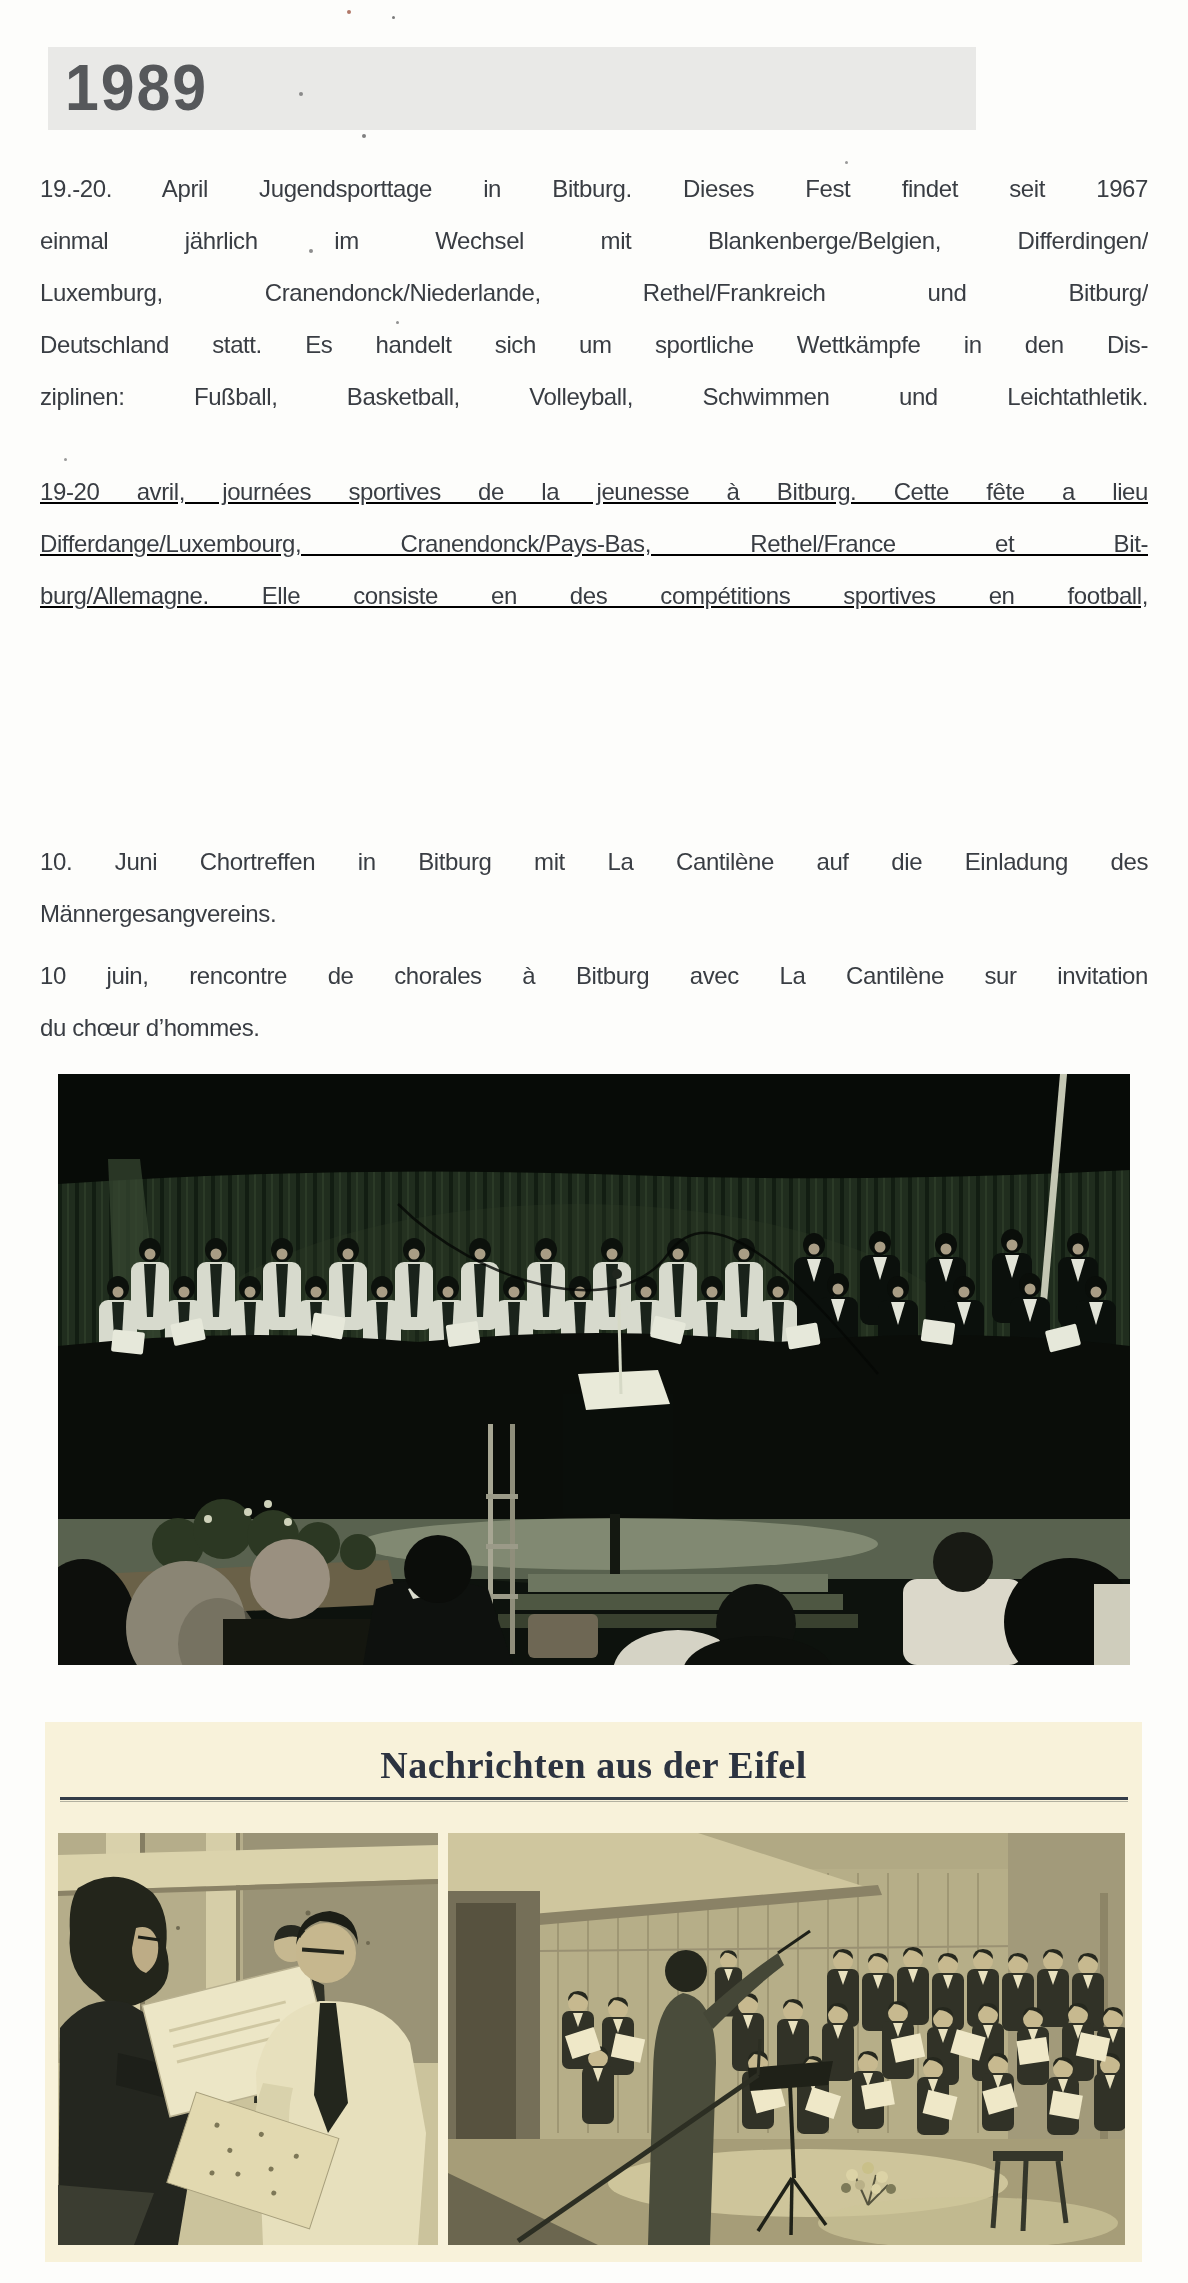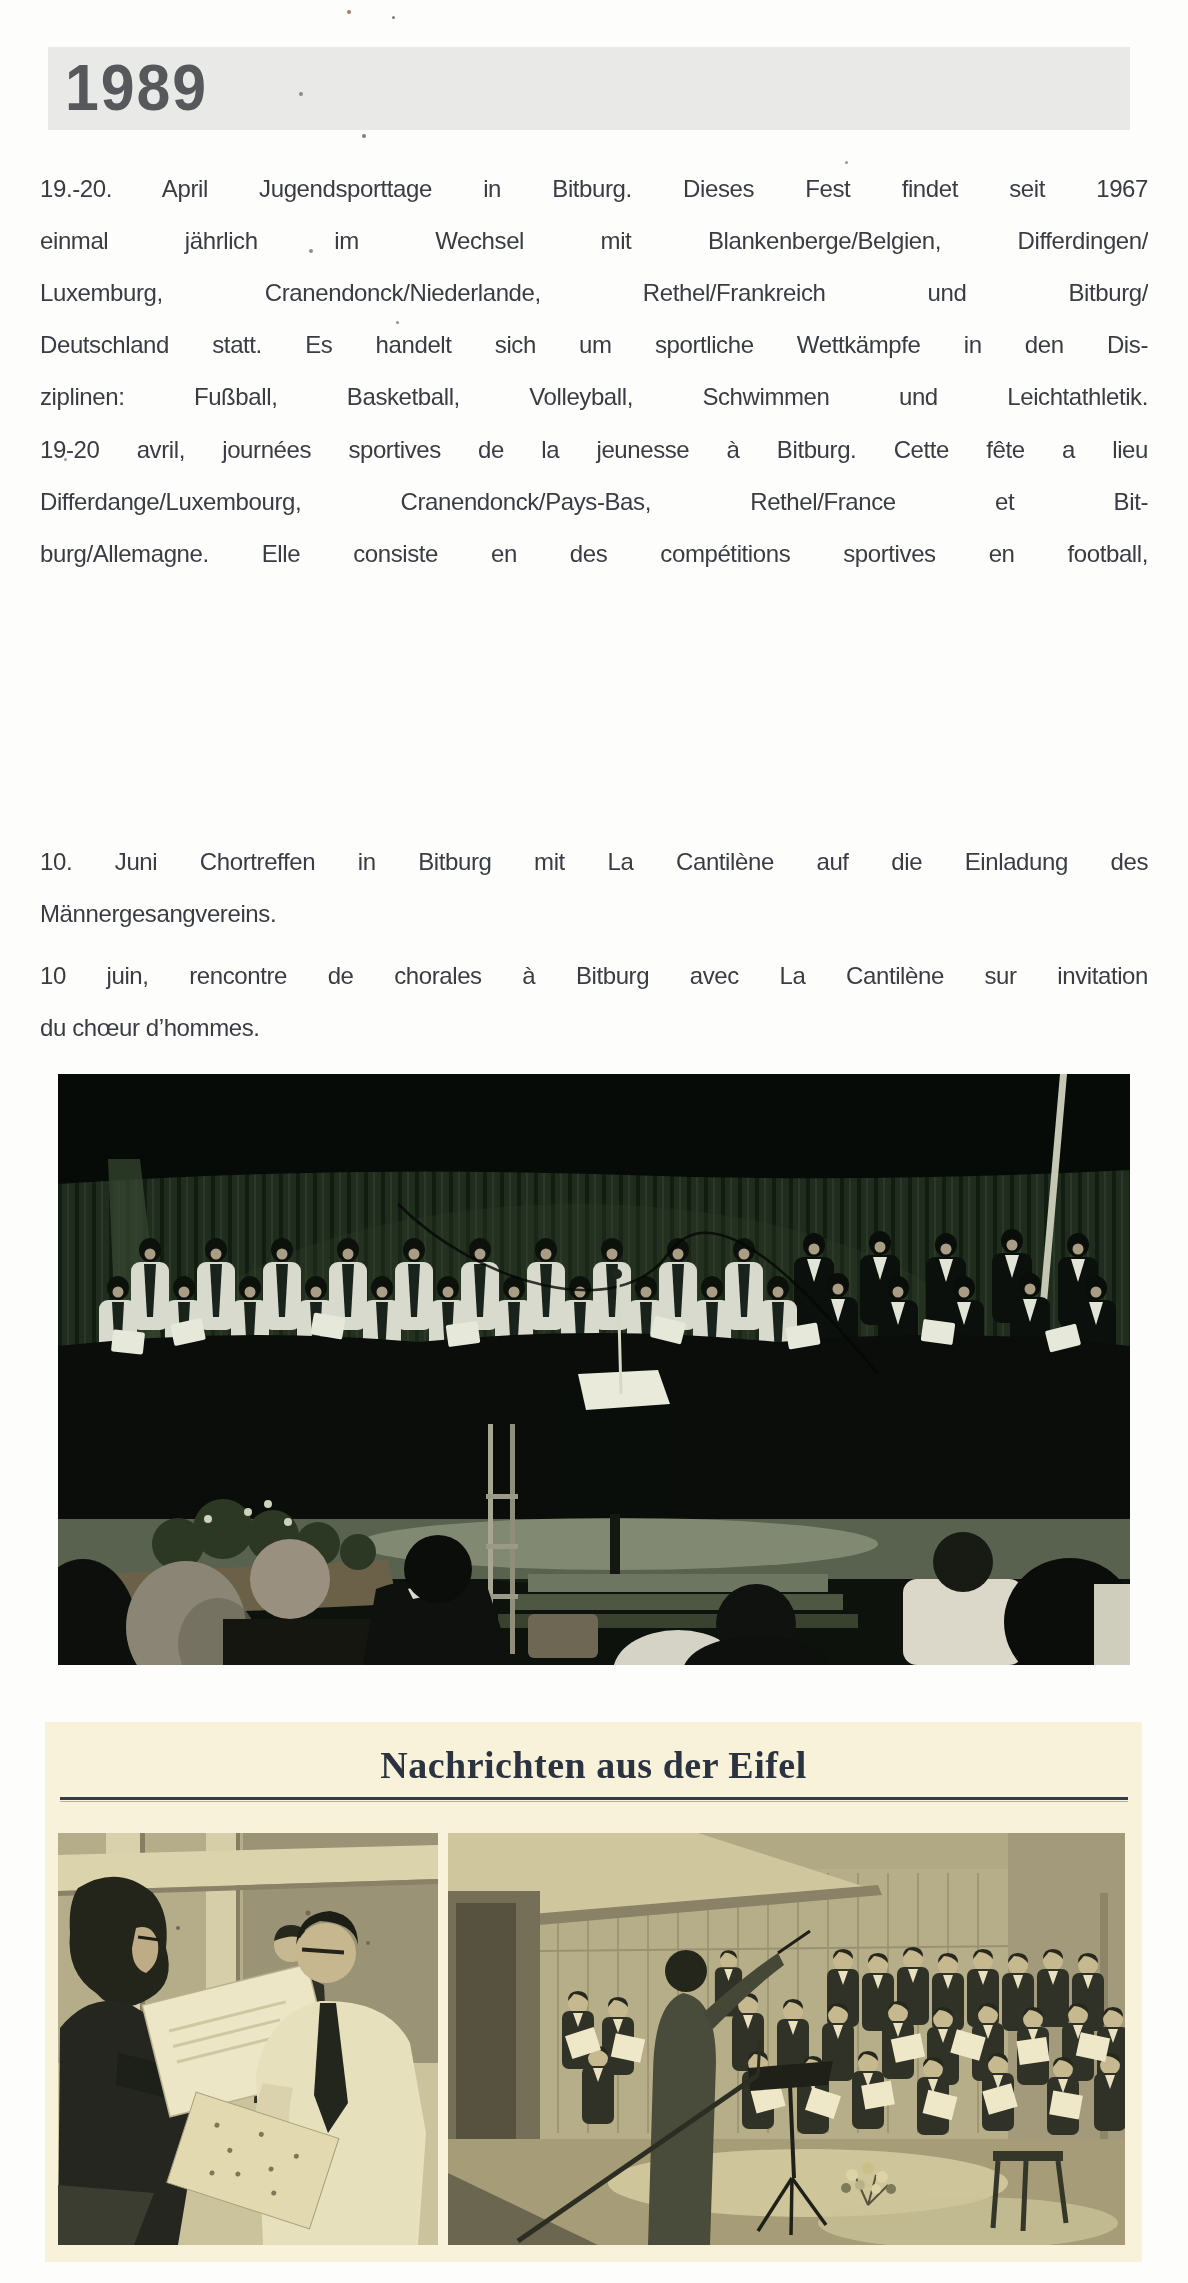--- a/index.html
+++ b/index.html
@@ -1,24 +1,24 @@
 <!DOCTYPE html>
 <html><head>
 <meta charset="utf-8">
 <style>
   html,body{margin:0;padding:0;background:#ffffff;}
   .page{position:relative;width:1188px;height:2283px;background:#fdfdfb;overflow:hidden;
         font-family:"Liberation Sans",sans-serif;}
   
-  .year-bar{position:absolute;left:48px;top:47px;width:1082px;height:83px;background:#e9e9e7;}
+  .year-bar{position:absolute;left:48px;top:47px;width:928px;height:83px;background:#e9e9e7;}
   .year-text{display:inline-block;margin-left:17px;font-weight:bold;font-size:64px;line-height:83px;
         color:#56585b;letter-spacing:2px;transform:scaleX(.95);transform-origin:left center;}
   
   .text-col{position:absolute;left:40px;width:1108px;}
-  .p1{top:163px;} .p2{top:424px;} .p3{top:836px;} .p4{top:950px;}
+  .p1{top:163px;} .p2{top:466px;text-decoration:underline;} .p3{top:836px;} .p4{top:950px;}
   .jl{height:52px;line-height:52px;font-size:24px;letter-spacing:-0.4px;color:#393d43;
       white-space:nowrap;overflow:hidden;text-align:justify;text-align-last:justify;}
   .jl.end{text-align-last:left;}
   
   .photo-main{position:absolute;left:58px;top:1074px;width:1072px;height:591px;}
   .photo-main svg, .np svg{display:block;width:100%;height:100%;}
   
   .clipping{position:absolute;left:45px;top:1722px;width:1097px;height:540px;background:#f8f2da;}
   .masthead{position:absolute;left:0;top:21px;width:100%;text-align:center;
       font-family:"Liberation Serif",serif;font-weight:bold;font-size:38px;line-height:44px;

